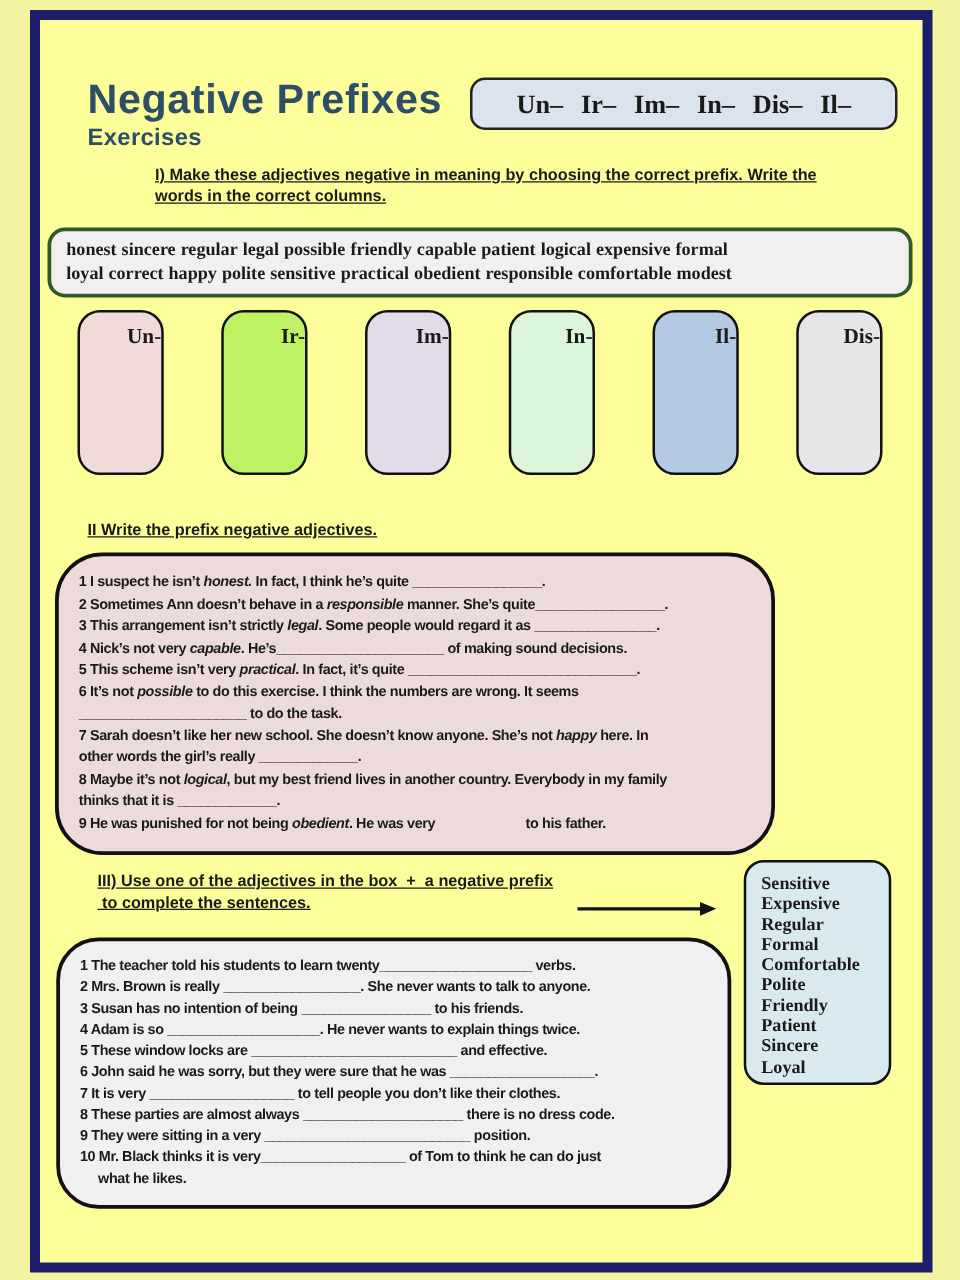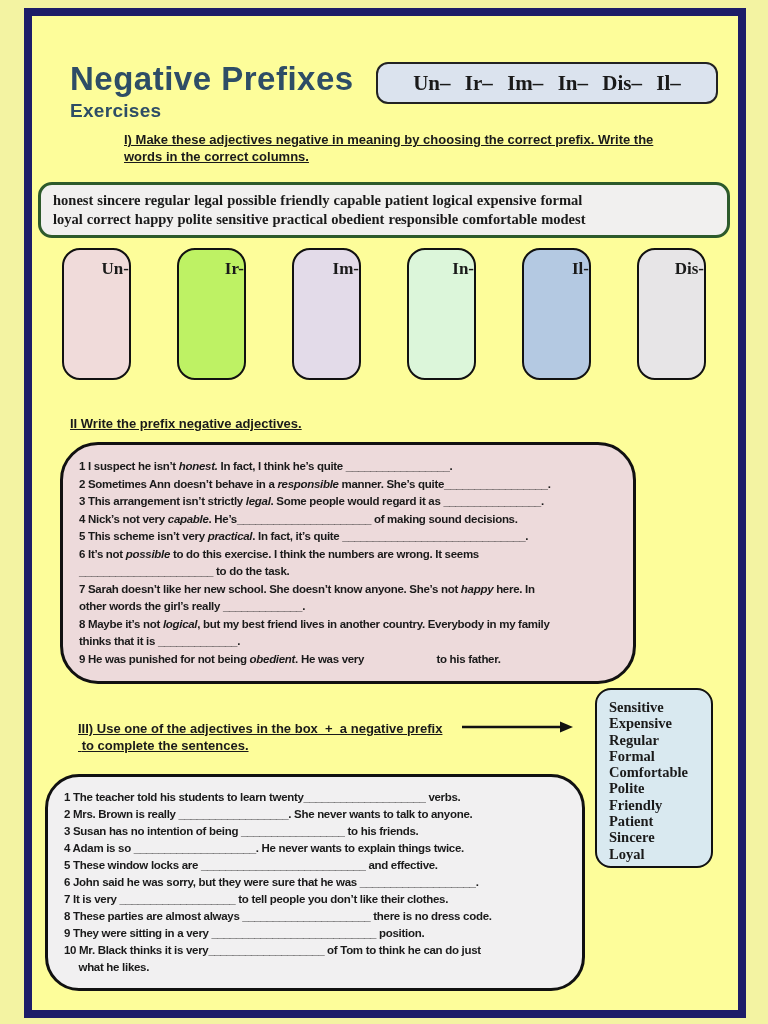--- a/index.html
+++ b/index.html
@@ -32,28 +32,28 @@
     padding:6px 12px;box-sizing:border-box;
     font-family:"Liberation Serif",serif;font-weight:700;font-size:14.5px;
   }
   .wb-row{display:flex;column-gap:4px;line-height:19px;flex-wrap:nowrap;}
   
   .cards{display:flex;justify-content:space-between;margin:10px 32px 0 30px;height:132px;}
   .card{width:69px;border:2px solid #111;border-radius:18px;box-sizing:border-box;text-align:right;padding-left:34px;}
   .card-label{margin-top:9px;font-family:"Liberation Serif",serif;font-weight:700;font-size:17px;}
   
   .h2{margin:36px 0 0 38px;font-size:13px;font-weight:700;text-decoration:underline;}
-  .h3{margin:36px 0 0 46px;font-size:13px;font-weight:700;line-height:17px;
+  .h3{margin:12px 0 0 46px;font-size:13px;font-weight:700;line-height:17px;
       text-decoration:underline;white-space:pre-wrap;}
   
   .exbox{
     box-sizing:border-box;border:3px solid #111;white-space:pre-wrap;
     font-weight:700;letter-spacing:-.3px;
   }
-  .ex2{margin:11px 0 0 28px;width:576px;border-radius:38px;padding:13px 16px;
+  .ex2{margin:11px 0 0 12px;width:576px;border-radius:38px;padding:13px 16px;
        font-size:11.5px;line-height:17.5px;}
   .ex3{margin:20px 0 0 13px;width:540px;border-radius:34px;padding:12px 14px 12px 16px;
        font-size:11.5px;line-height:17px;}
   .it{font-style:italic;}
   
   .wordlist{
     position:absolute;left:563px;top:672px;width:118px;height:180px;
     border:2px solid #111;border-radius:16px;box-sizing:border-box;
     padding:9px 4px 0 12px;
     font-family:"Liberation Serif",serif;font-weight:700;font-size:14.5px;line-height:16.3px;

